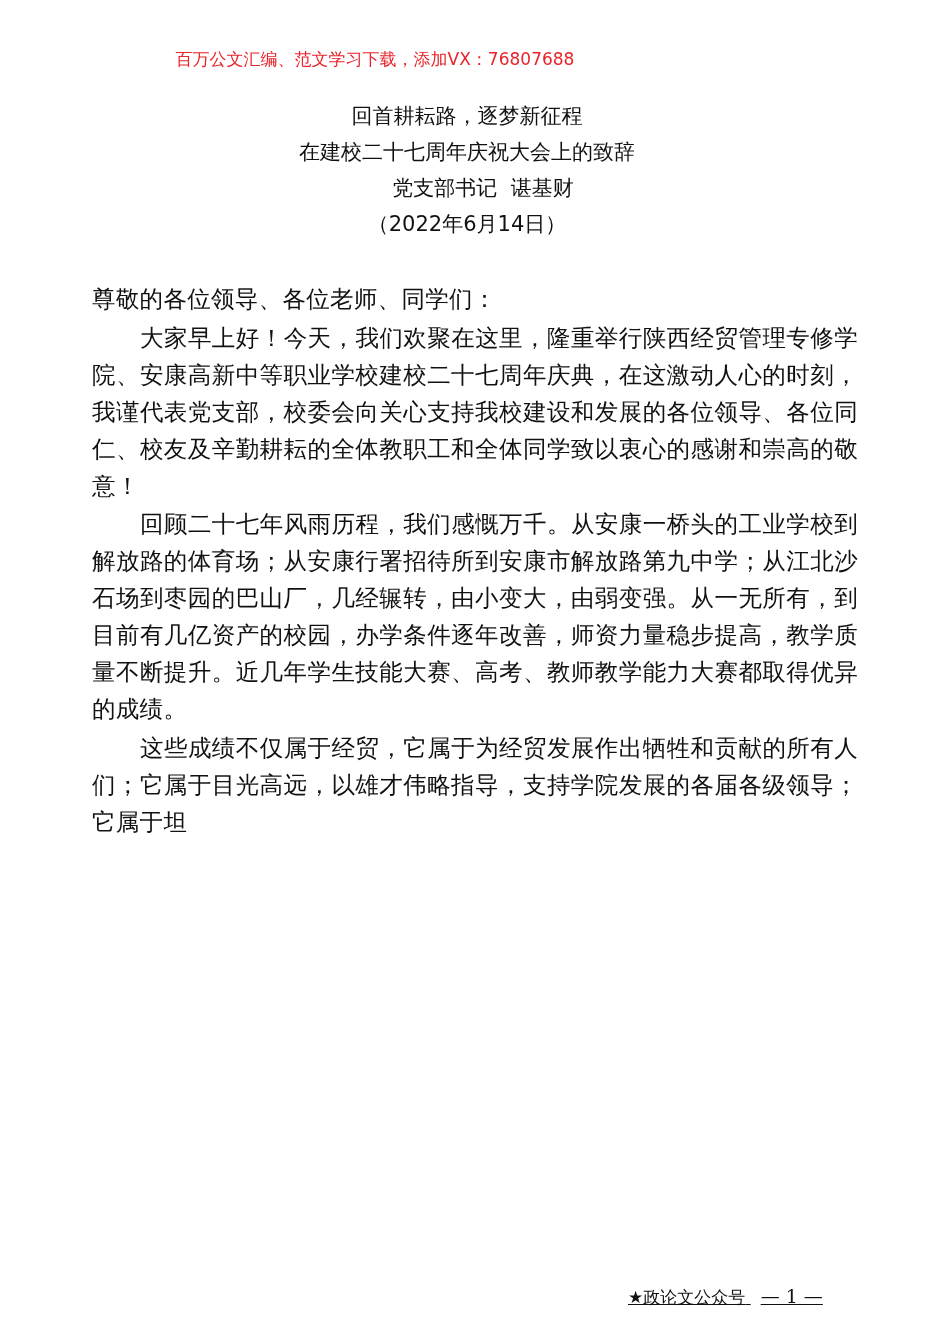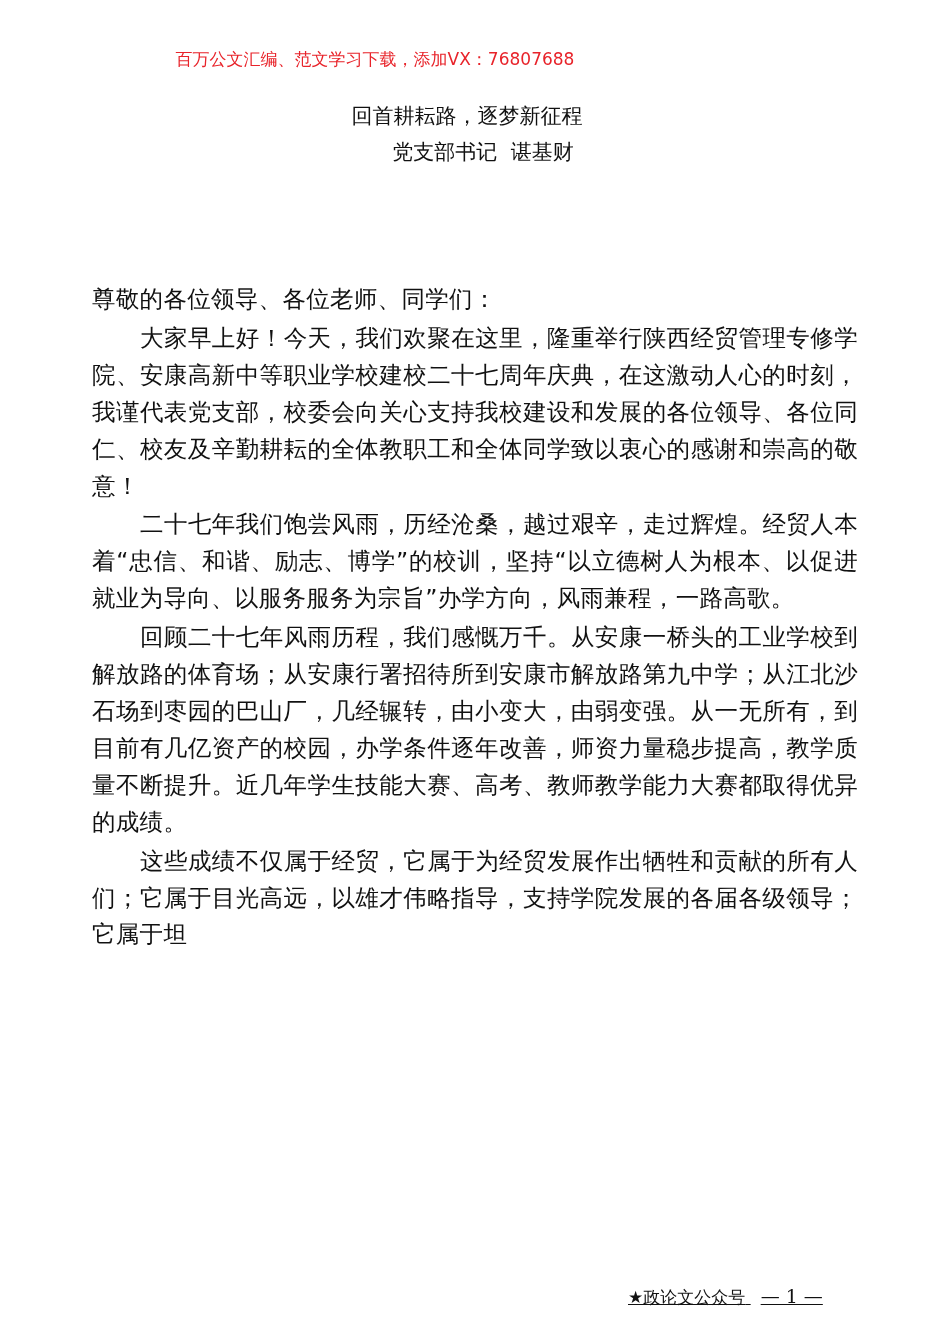--- a/index.html
+++ b/index.html
@@ -70,27 +70,28 @@
       margin-left: 10px;
     }
   </style>
 </head>
 <body>
 
 <div class="watermark">百万公文汇编、范文学习下载，添加VX：76807688</div>
 
 <div class="title-block">
   <div class="title-line">回首耕耘路，逐梦新征程</div>
+  <div class="title-line">在建校二十七周年庆祝大会上的致辞</div>
   <div class="title-line" style="white-space: pre; padding-left: 32px;">党支部书记  谌基财</div>
+  <div class="title-line">（2022年6月14日）</div>
 </div>
 
 <div class="body-text">
   <p>尊敬的各位领导、各位老师、同学们：</p>
   <p class="indent">大家早上好！今天，我们欢聚在这里，隆重举行陕西经贸管理专修学院、安康高新中等职业学校建校二十七周年庆典，在这激动人心的时刻，我谨代表党支部，校委会向关心支持我校建设和发展的各位领导、各位同仁、校友及辛勤耕耘的全体教职工和全体同学致以衷心的感谢和崇高的敬意！</p>
-  <p class="indent">二十七年我们饱尝风雨，历经沧桑，越过艰辛，走过辉煌。经贸人本着“忠信、和谐、励志、博学”的校训，坚持“以立德树人为根本、以促进就业为导向、以服务服务为宗旨”办学方向，风雨兼程，一路高歌。</p>
   <p class="indent">回顾二十七年风雨历程，我们感慨万千。从安康一桥头的工业学校到解放路的体育场；从安康行署招待所到安康市解放路第九中学；从江北沙石场到枣园的巴山厂，几经辗转，由小变大，由弱变强。从一无所有，到目前有几亿资产的校园，办学条件逐年改善，师资力量稳步提高，教学质量不断提升。近几年学生技能大赛、高考、教师教学能力大赛都取得优异的成绩。</p>
   <p class="indent">这些成绩不仅属于经贸，它属于为经贸发展作出牺牲和贡献的所有人们；它属于目光高远，以雄才伟略指导，支持学院发展的各届各级领导；它属于坦</p>
 </div>
 
 <div class="footer">
   <span>★政论文公众号</span>
   <span class="page-no">— 1 —</span>
 </div>
 
 </body></html>

